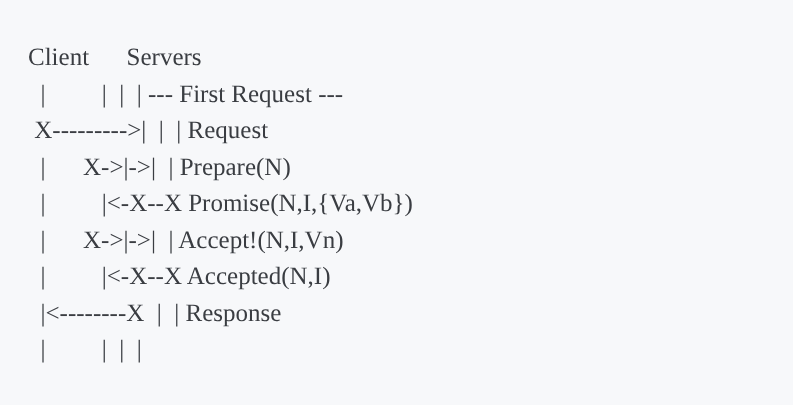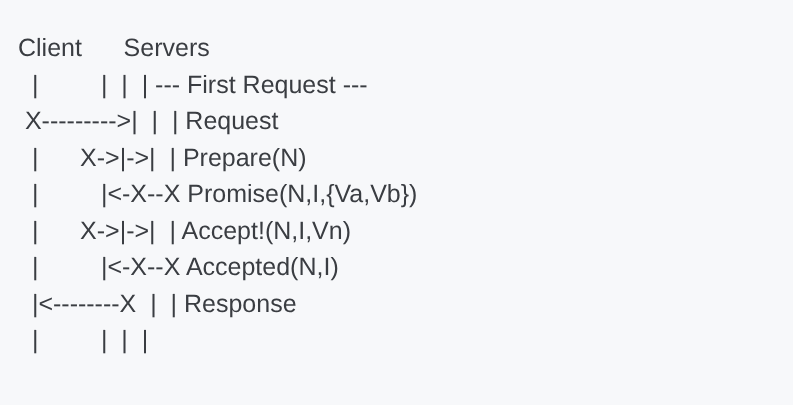--- a/index.html
+++ b/index.html
@@ -17,23 +17,23 @@
   #diagram-canvas {
     position: relative;
     width: 793px;
     height: 405px;
     background: #f7f8fa;
   }
   .ascii-block {
     position: absolute;
     left: 14px;
     top: 26px;
-    margin: 4px;
+    margin: 14px;
     padding: 0;
-    font-family: Liberation Sans, sans-serif;
+    font-family: Liberation Serif, serif;
     font-size: 25px;
     line-height: 36.5px;
     letter-spacing: 0px;
     color: #3a3d42;
     white-space: pre;
     -webkit-font-smoothing: antialiased;
     text-rendering: geometricPrecision;
   }
   .ascii-line {
     display: block;

